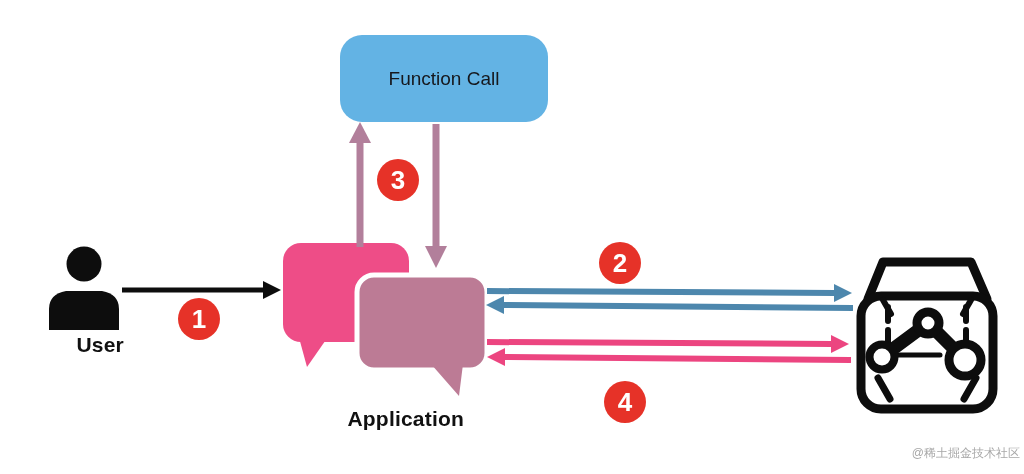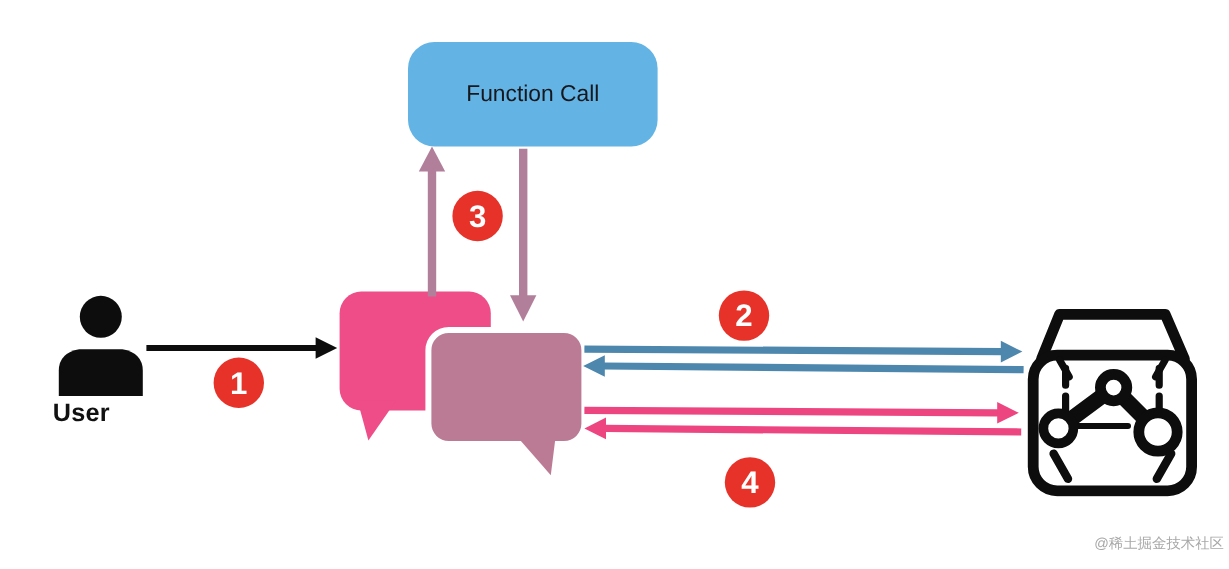--- a/index.html
+++ b/index.html
@@ -2,21 +2,21 @@
 <html><head>
 <meta charset="utf-8">
 <style>
   html,body{margin:0;padding:0;background:#ffffff;}
   .canvas{
     position:relative;width:1024px;height:474px;background:#ffffff;overflow:hidden;
     font-family:"Liberation Sans",sans-serif;
   }
   .abs{position:absolute;}
   .node-label{
-    position:absolute;text-align:left;font-weight:700;font-size:21px;color:#111111;
+    position:absolute;text-align:right;font-weight:700;font-size:21px;color:#111111;
     letter-spacing:.2px;
   }
   .function-call-box{
     position:absolute;left:296px;top:35px;width:208px;height:87px;
     background:#63b3e4;border-radius:22px;
     display:flex;align-items:center;justify-content:center;
     font-size:19px;font-weight:500;color:#16181d;margin-left:44px;
   }
   .badge{
     position:absolute;width:42px;height:42px;border-radius:50%;
@@ -48,20 +48,21 @@
     <path d="M3,85 L3,64 Q3,49 20,46 L56,46 Q73,49 73,64 L73,85 Z" fill="#0d0d0d"></path>
   </svg>
   <div class="node-label" style="left:44px;top:333px;width:80px;">User</div>
 
   <svg class="abs" style="left:276px;top:236px;" width="216" height="162" viewBox="0 0 216 162">
     <rect x="7" y="7" width="126" height="99" rx="18" fill="#ee4d87"></rect>
     <polygon points="22,98 54,98 31,131" fill="#ee4d87"></polygon>
     <rect x="81" y="39" width="130" height="95" rx="17" fill="#bc7b95" stroke="#ffffff" stroke-width="5"></rect>
     <polygon points="155,128 187,128 183,160" fill="#bc7b95"></polygon>
   </svg>
+  <div class="node-label" style="left:300px;top:407px;width:164px;">Application</div>
 
   <svg class="abs" style="left:848px;top:252px;" width="150" height="162" viewBox="0 0 150 162">
     <g stroke="#0d0d0d" fill="none" stroke-linecap="round" stroke-linejoin="round">
       <path d="M20,47 L35,10 L123,10 L139,47" stroke-width="9"></path>
       <rect x="13" y="44" width="132" height="113" rx="20" stroke-width="9"></rect>
       <line x1="35" y1="48" x2="43" y2="62" stroke-width="6"></line>
       <line x1="123" y1="48" x2="115" y2="62" stroke-width="6"></line>
       <line x1="30" y1="126" x2="42" y2="147" stroke-width="7"></line>
       <line x1="128" y1="126" x2="116" y2="147" stroke-width="7"></line>
       <line x1="40" y1="55" x2="40" y2="92" stroke-width="6" stroke-dasharray="14 9"></line>

